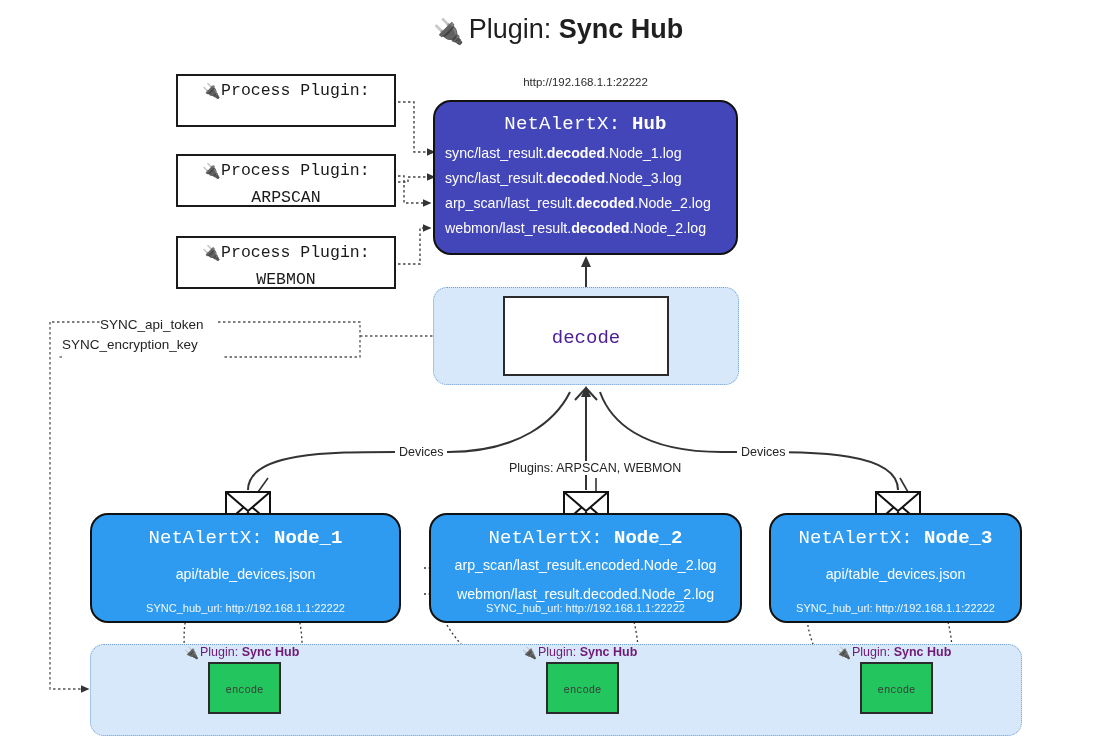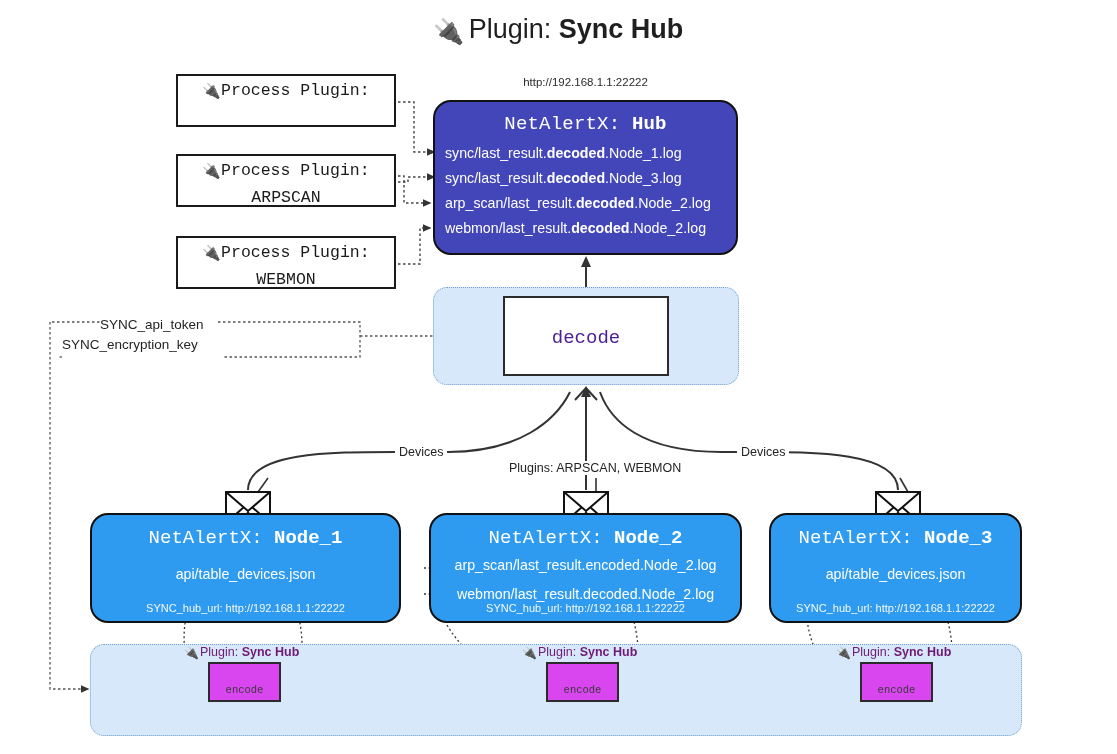--- a/index.html
+++ b/index.html
@@ -65,21 +65,21 @@
   #node0{left:90px;top:513px;width:311px;}
   #node1{left:429px;top:513px;width:313px;}
   #node2{left:769px;top:513px;width:253px;}
   #node0 .nline{margin-top:13px;}
   #node2 .nline{margin-top:13px;}
   #node1 .nline{line-height:25px;margin-top:4px;}
 
   
   .epanel{background:#d6e8fa;border:1.6px dotted #6f9fd0;border-radius:14px;height:92px;}
   #epanel-all{left:90px;top:644px;width:932px;}
-  .ebox{width:73px;height:40px;background:#d946ef;border:2.2px solid #2b2b2b;}
+  .ebox{width:73px;height:52px;background:#22c55e;border:2.2px solid #2b2b2b;}
   .ebox span{display:block;text-align:center;line-height:52px;font-size:10.5px;
        font-family:"Liberation Mono",monospace;color:#3a3a3a;}
   .eplabel{font-size:12.5px;color:#701a75;white-space:nowrap;}
   .eplabel b{font-weight:bold;}
   .eplabel .plug{font-size:12px;vertical-align:-1px;margin-right:1px;}
   #ebox0{left:208px;top:662px;} #eplab0{left:184px;top:645px;}
   #ebox1{left:546px;top:662px;} #eplab1{left:522px;top:645px;}
   #ebox2{left:860px;top:662px;} #eplab2{left:836px;top:645px;}
 </style>
 </head>

